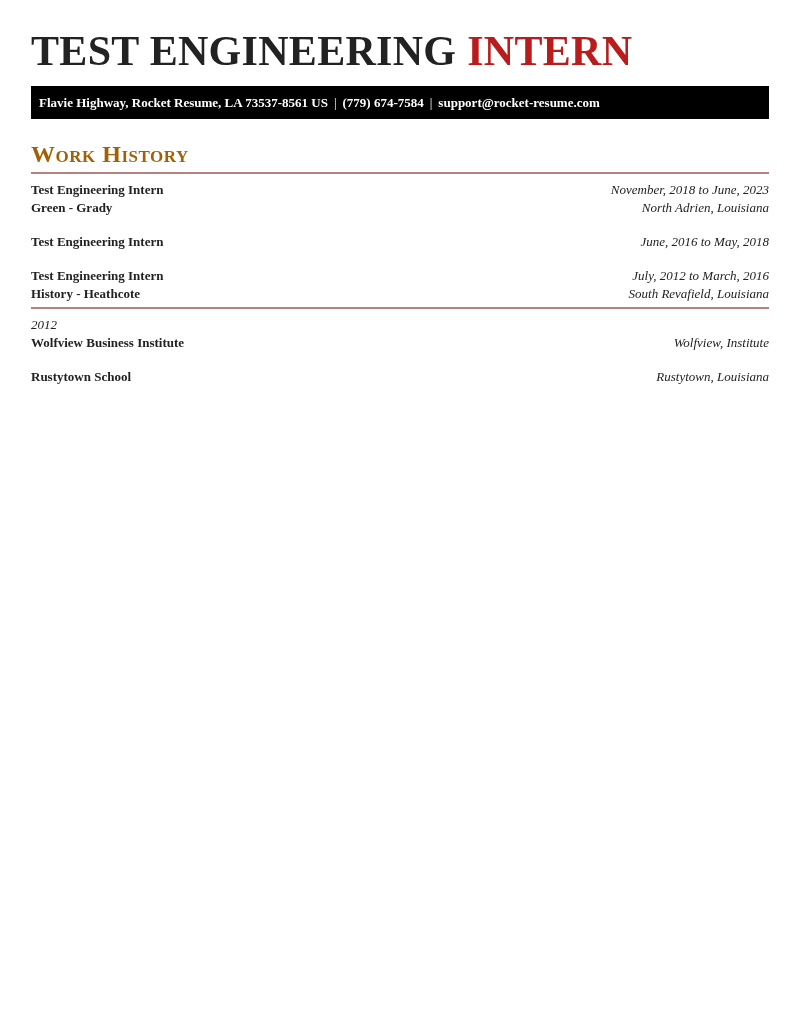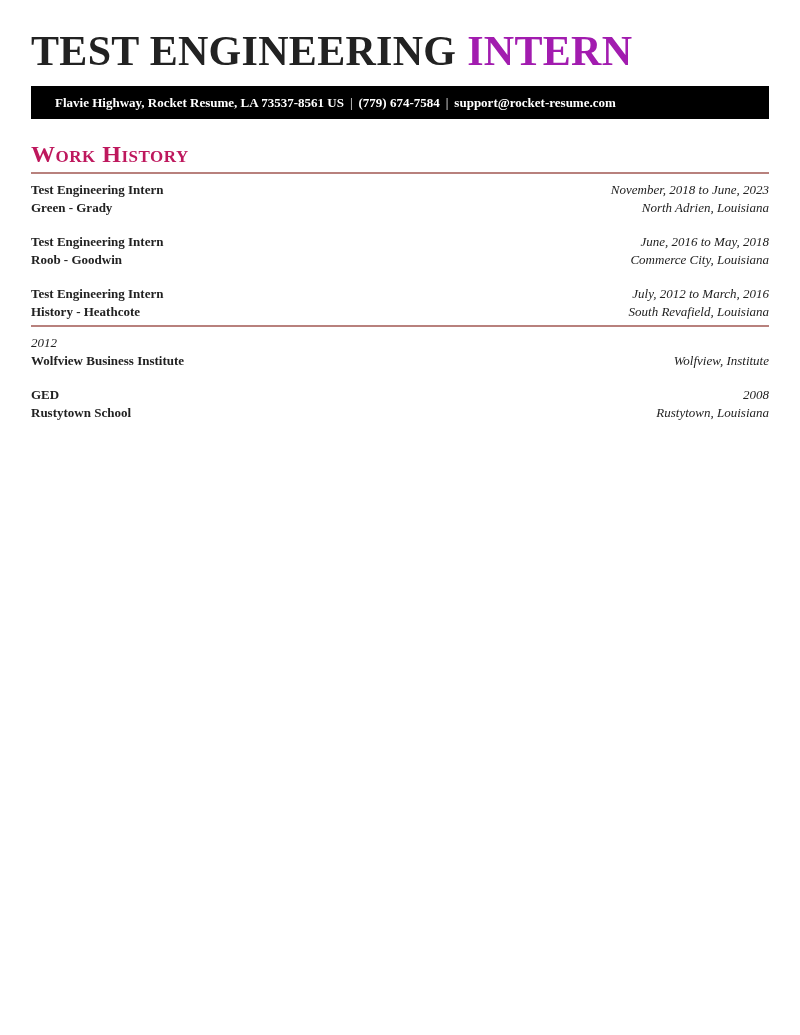--- a/index.html
+++ b/index.html
@@ -8,34 +8,34 @@
       font-family: "Liberation Serif", "DejaVu Serif", serif;
       color: #222222;
     }
     .page { padding: 0 31px 0 31px; }
     .title {
       margin: 0; padding-top: 27px;
       font-size: 42px; font-weight: bold; line-height: 48px;
       letter-spacing: 0.3px; color: #222222;
       white-space: nowrap;
     }
-    .title .accent { color: #a21caf; }
+    .title .accent { color: #b91c1c; }
     .contact-bar {
       margin-top: 11px;
       background: #000000; color: #ffffff;
       height: 33px; line-height: 33px;
-      padding: 0 24px;
+      padding: 0 8px;
       font-size: 13px; font-weight: bold;
       white-space: nowrap;
     }
     .contact-bar .sep { padding: 0 6px; font-weight: normal; }
     .section-title {
       margin: 0; font-size: 24px; font-weight: bold;
       font-variant: small-caps; letter-spacing: 0.5px;
-      color: #be185d; line-height: 28px;
+      color: #a16207; line-height: 28px;
     }
     .section { }
     .section.work .section-title { margin-top: 21px; }
     .section.edu .section-title { margin-top: 13px; }
     .rule { height: 2px; background: #b8817d; margin-top: 4px; }
     .entries { padding-top: 7px; }
     .entry { margin-bottom: 16px; }
     .entry:last-child { margin-bottom: 0; }
     .row {
       display: flex; justify-content: space-between;
@@ -71,24 +71,20 @@
         <div class="row">
           <span class="left">Green - Grady</span>
           <span class="right italic">North Adrien, Louisiana</span>
         </div>
       </div>
       <div class="entry">
         <div class="row">
           <span class="left">Test Engineering Intern</span>
           <span class="right">June, 2016 to May, 2018</span>
         </div>
-        <div class="row">
-          <span class="left">Roob - Goodwin</span>
-          <span class="right italic">Commerce City, Louisiana</span>
-        </div>
       </div>
       <div class="entry">
         <div class="row">
           <span class="left">Test Engineering Intern</span>
           <span class="right">July, 2012 to March, 2016</span>
         </div>
         <div class="row">
           <span class="left">History - Heathcote</span>
           <span class="right italic">South Revafield, Louisiana</span>
         </div>
@@ -103,24 +99,20 @@
         <div class="row">
           <span class="right">2012</span>
         </div>
         <div class="row">
           <span class="left">Wolfview Business Institute</span>
           <span class="right italic">Wolfview, Institute</span>
         </div>
       </div>
       <div class="entry">
         <div class="row">
-          <span class="left">GED</span>
-          <span class="right">2008</span>
-        </div>
-        <div class="row">
           <span class="left">Rustytown School</span>
           <span class="right italic">Rustytown, Louisiana</span>
         </div>
       </div>
     </div>
   </div>
 
 </div>
 
 </body></html>

